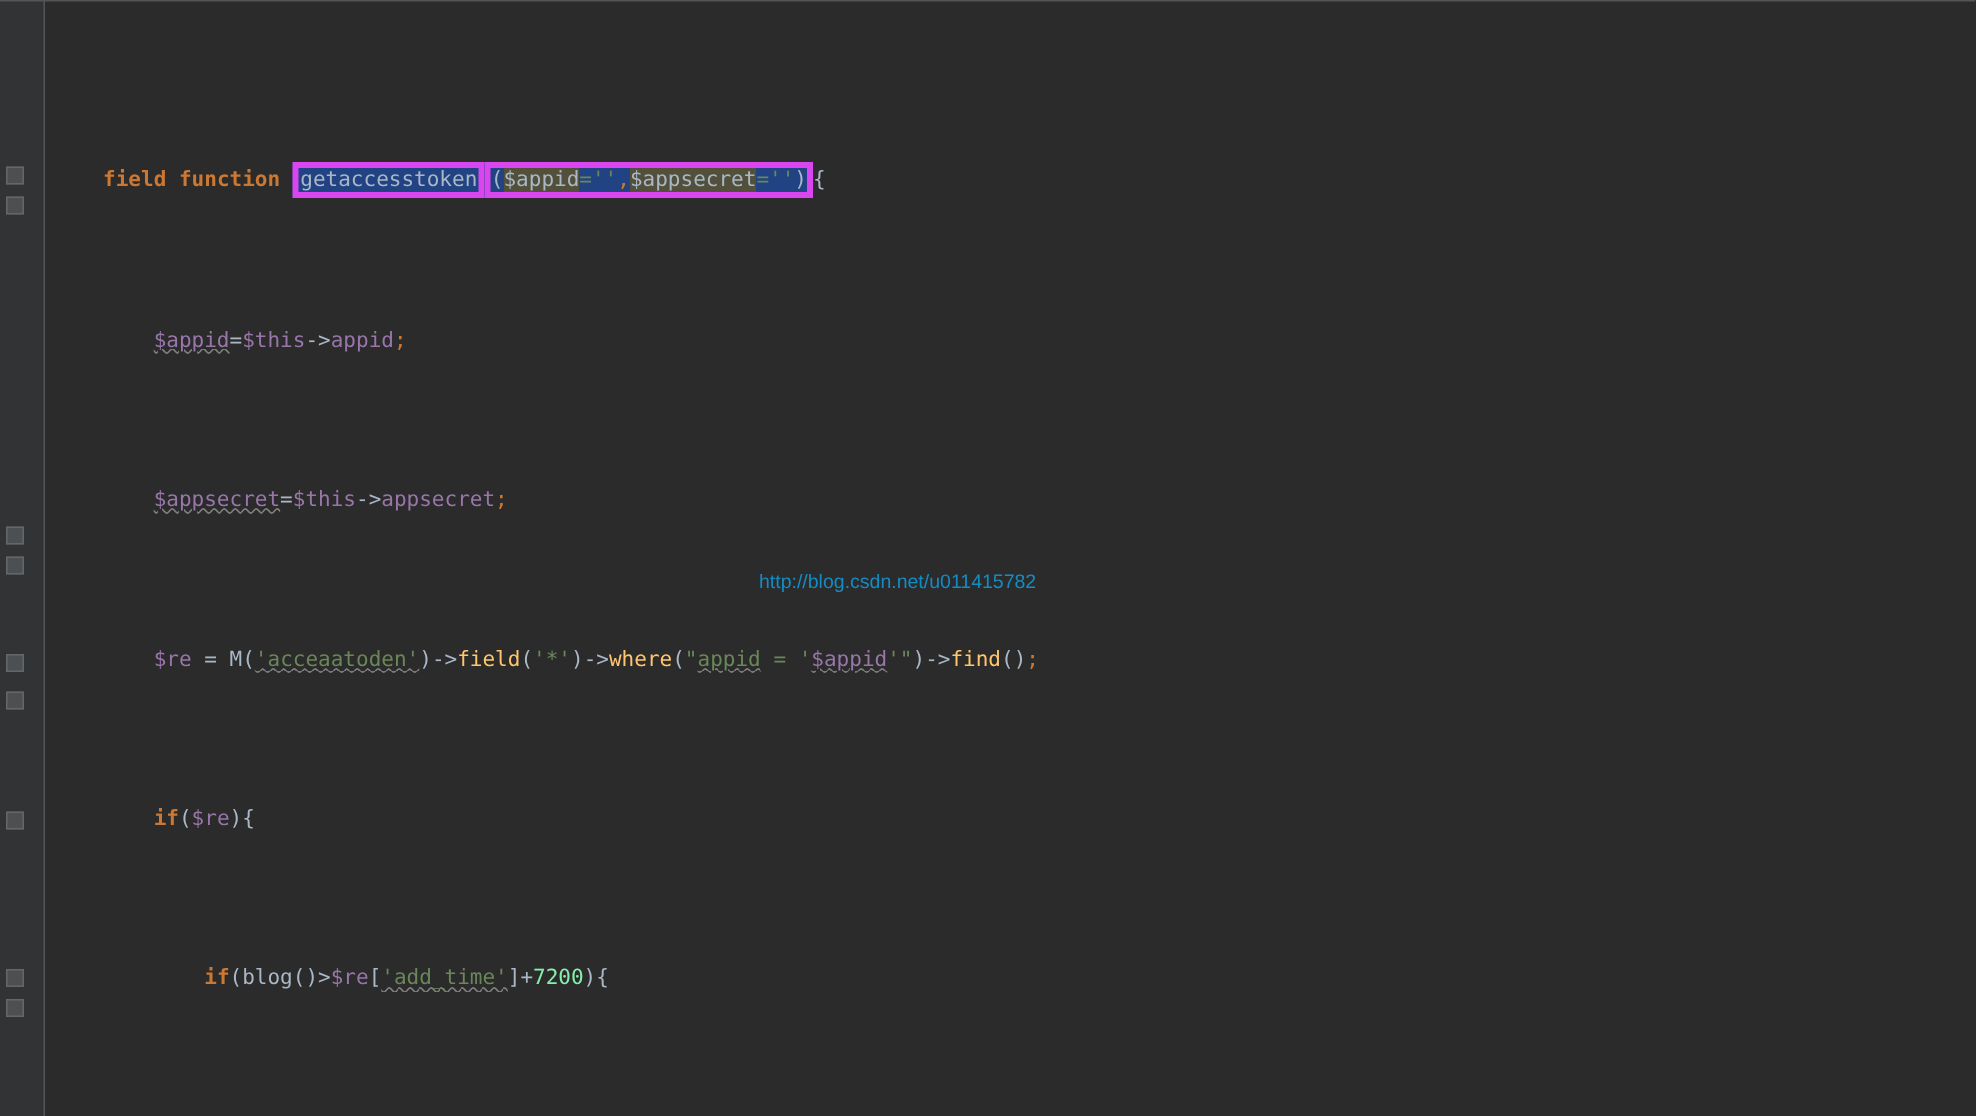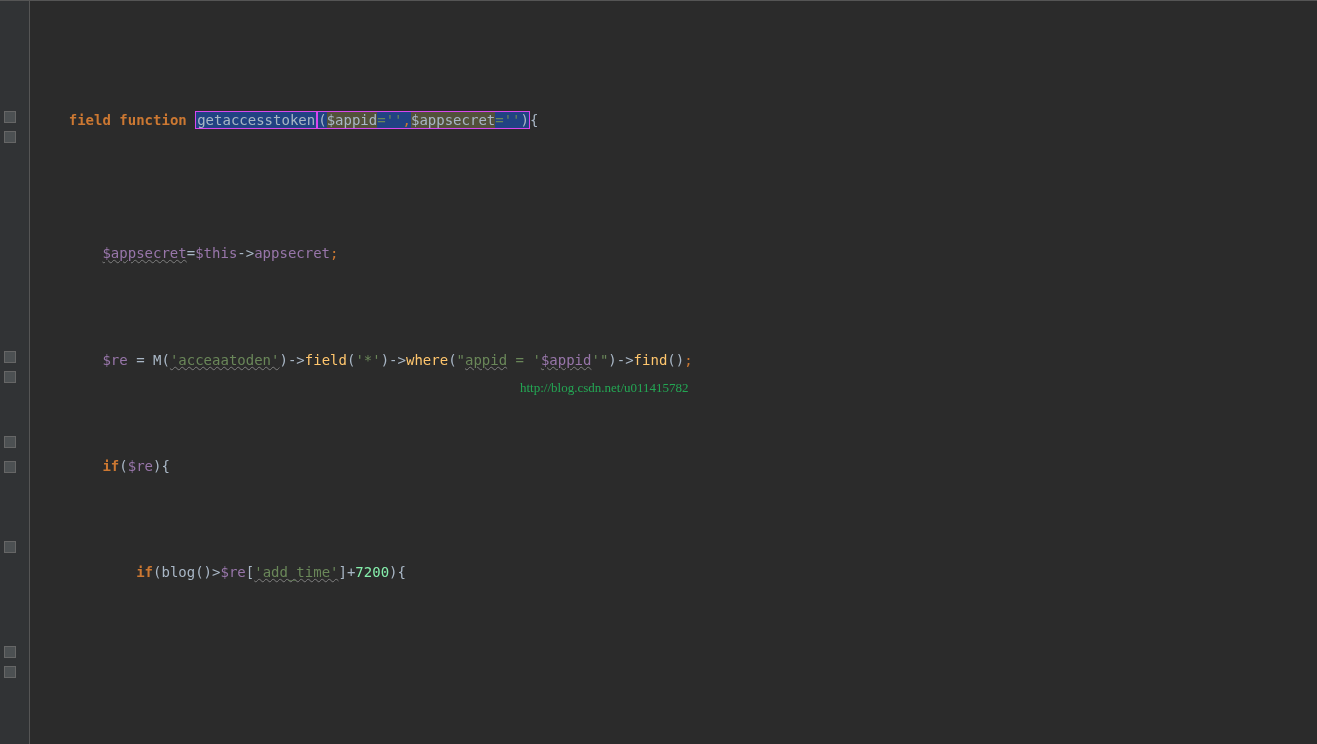--- a/index.html
+++ b/index.html
@@ -49,38 +49,38 @@
     .string { color: #6a8759; }
     .func-call { color: #ffc66d; margin-top: 29px; }
     .number { color: #86efac; }
     .comma { color: #cc7832; }
     .boxed {
       border: 1px solid #999;
       padding: 0 1px;
     }
     .highlight-fn {
       background: #214283;
-      border: 1px solid #d946ef;
+      border: 4px solid #d946ef;
     }
     .highlight-var {
       background: #52503a;
     }
     .wavy {
       text-decoration: underline wavy #808080;
       text-decoration-thickness: 1px;
     }
     .watermark {
       position: absolute;
-      color: #22c55e;
+      color: #0ea5e9;
       font-style: normal;
       font-size: 13px;
-      left: 490px;
+      left: 476px;
       top: 375px;
       opacity: 0.8;
-      font-family: Liberation Serif, serif;
+      font-family: Liberation Sans, sans-serif;
     }
     .top-border {
       border-top: 1px solid #555;
     }
   </style>
 </head>
 <body>
 
 <div class="editor-container">
   <div class="gutter top-border">
@@ -92,20 +92,21 @@
     <div class="gutter-icon" style="top:460px;"></div>
     <div class="gutter-icon" style="top:540px;"></div>
     <div class="gutter-icon" style="top:645px;"></div>
     <div class="gutter-icon" style="top:665px;"></div>
   </div>
   <div class="code-area top-border">
     <div class="watermark">http://blog.csdn.net/u011415782</div>
 
     <div class="line">    <span class="keyword">field</span> <span class="keyword">function</span> <span class="highlight-fn boxed">getaccesstoken</span><span class="highlight-fn">(<span class="highlight-var">$appid</span><span class="string">=''</span><span class="comma">,</span><span class="highlight-var">$appsecret</span><span class="string">=''</span>)</span>{</div>
 
+    <div class="line">        <span class="var wavy">$appid</span><span>=</span><span class="var">$this</span><span>-&gt;</span><span class="var">appid</span><span class="comma">;</span></div>
 
     <div class="line">        <span class="var wavy">$appsecret</span><span>=</span><span class="var">$this</span><span>-&gt;</span><span class="var">appsecret</span><span class="comma">;</span></div>
 
     <div class="line">        <span class="var">$re</span><span> = </span><span>M</span>(<span class="string wavy">'acceaatoden'</span>)<span>-&gt;</span><span class="func-call">field</span>(<span class="string">'*'</span>)<span>-&gt;</span><span class="func-call">where</span>(<span class="string">"<span class="wavy">appid</span> = '<span class="var wavy">$appid</span>'"</span>)<span>-&gt;</span><span class="func-call">find</span>()<span class="comma">;</span></div>
 
     <div class="line">        <span class="keyword">if</span>(<span class="var">$re</span>){</div>
 
     <div class="line">            <span class="keyword">if</span>(<span>blog</span>()&gt;<span class="var">$re</span>[<span class="string wavy">'add_time'</span>]+<span class="number">7200</span>){</div>
 
     

